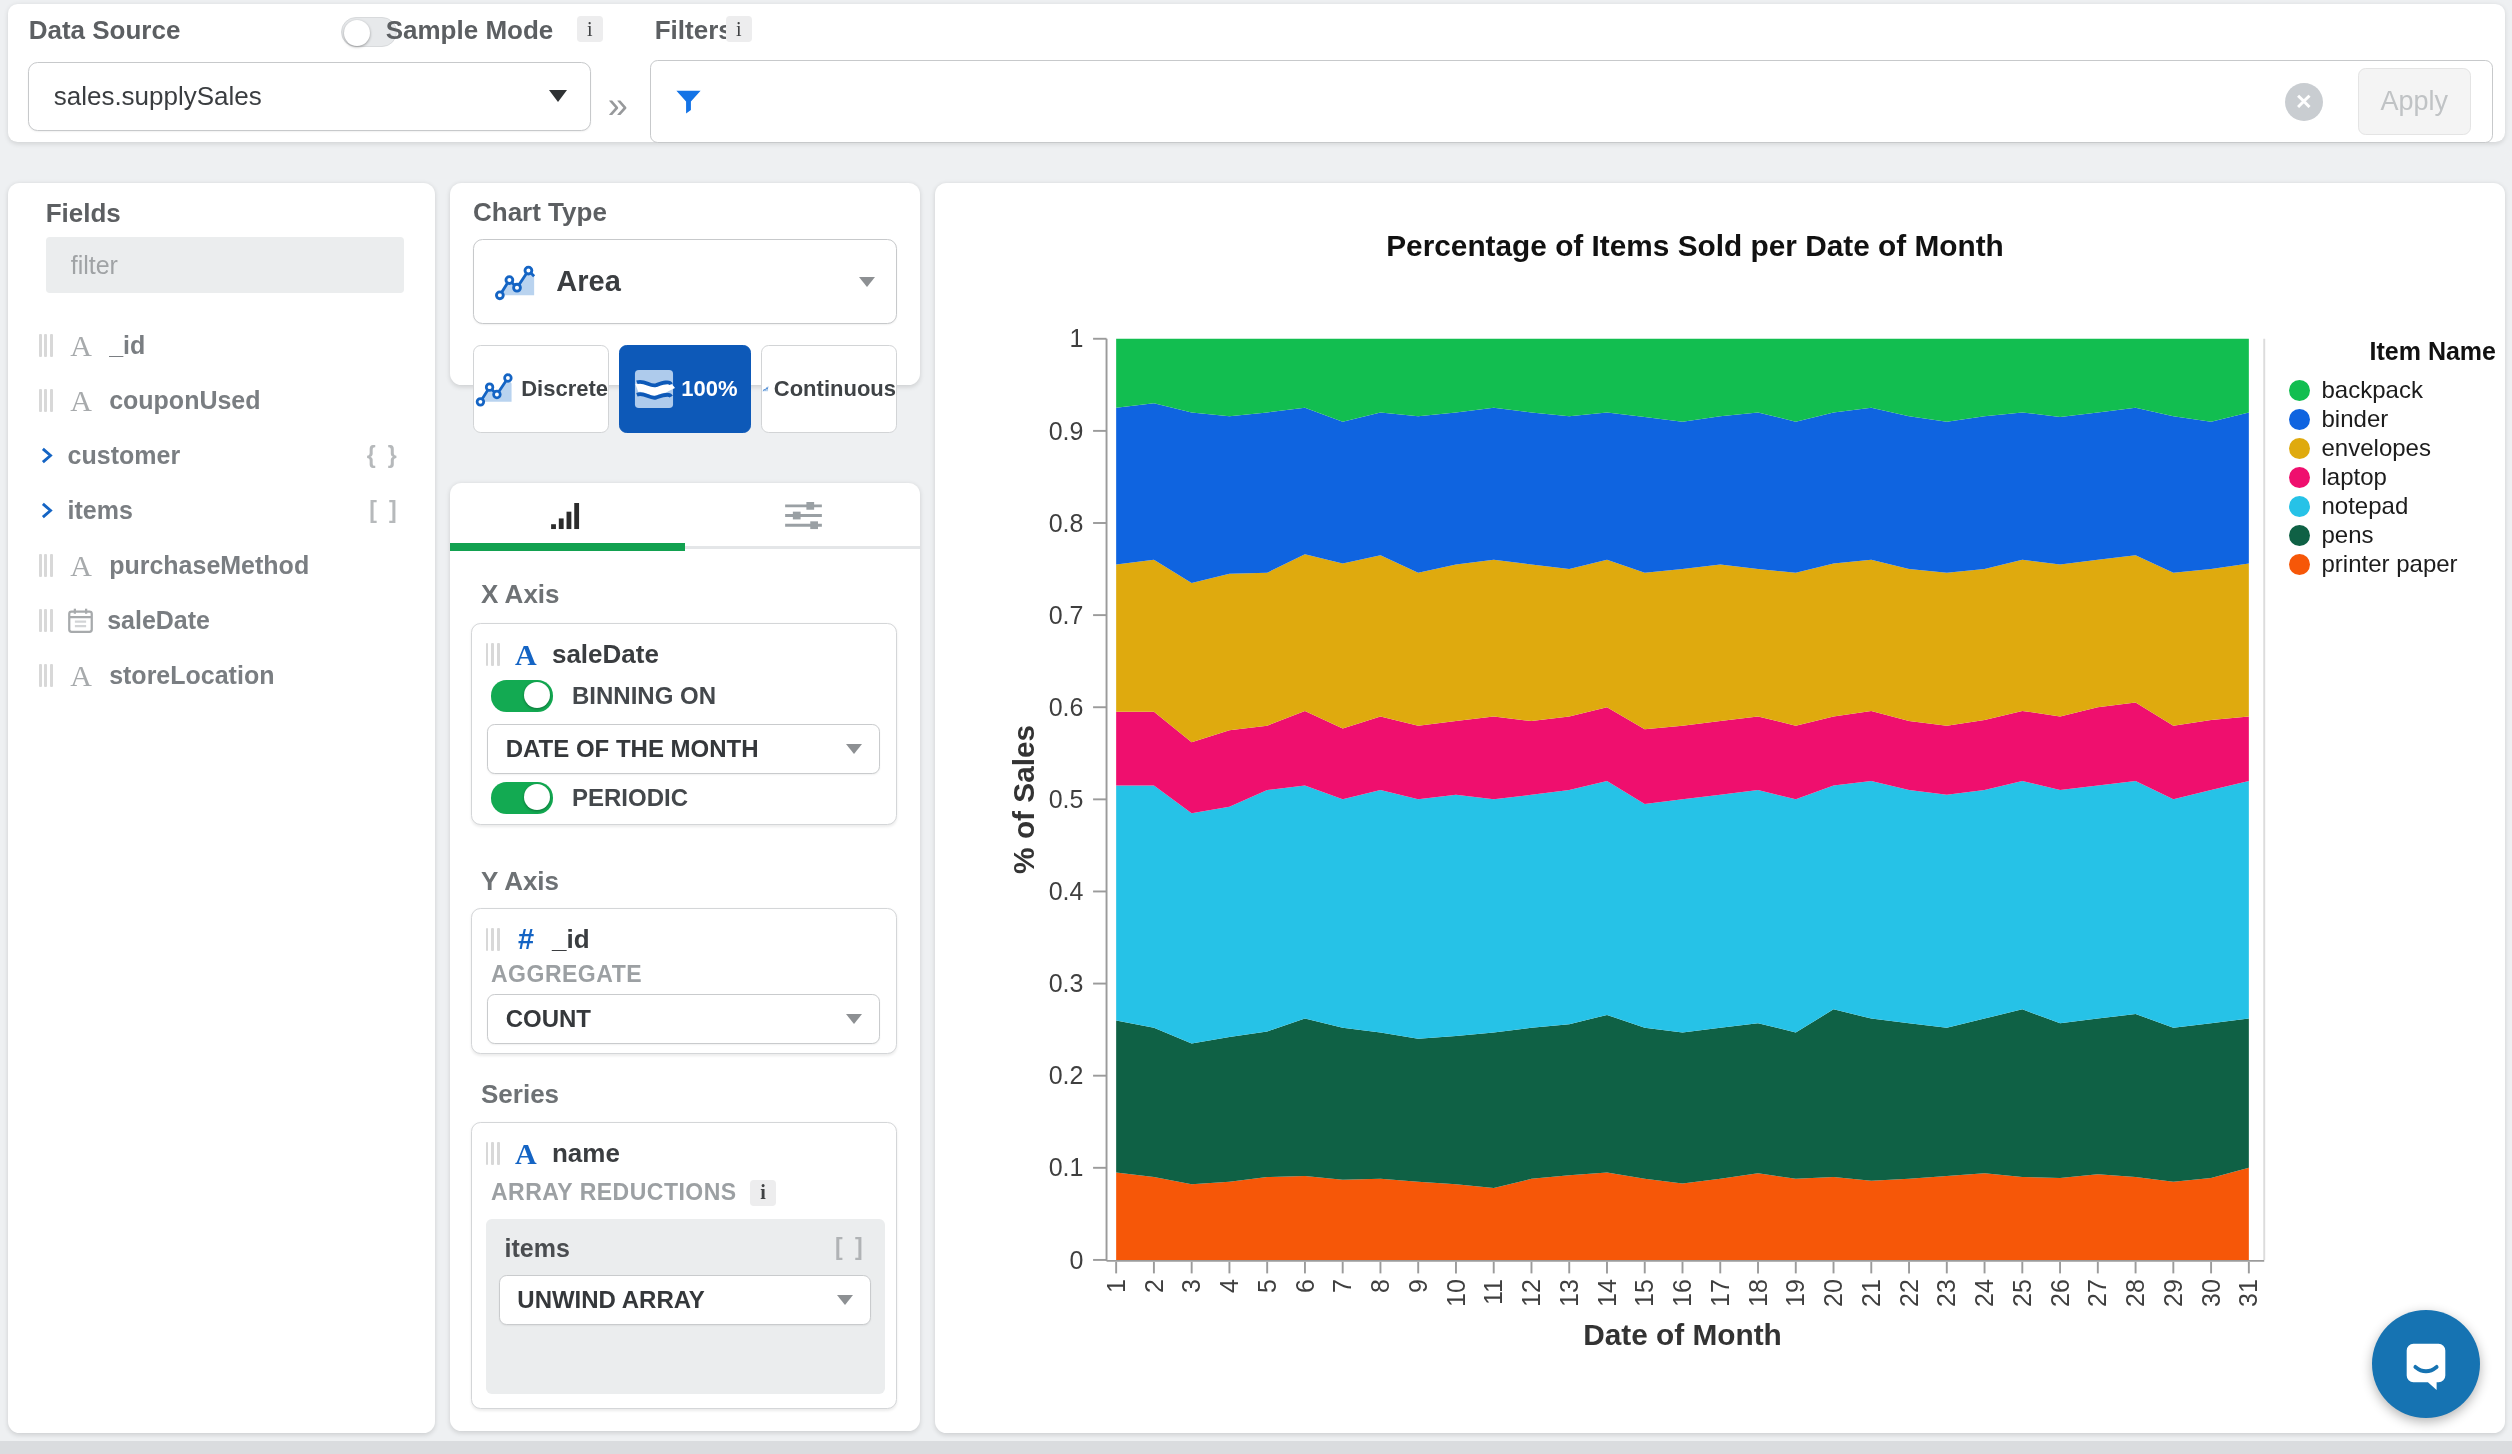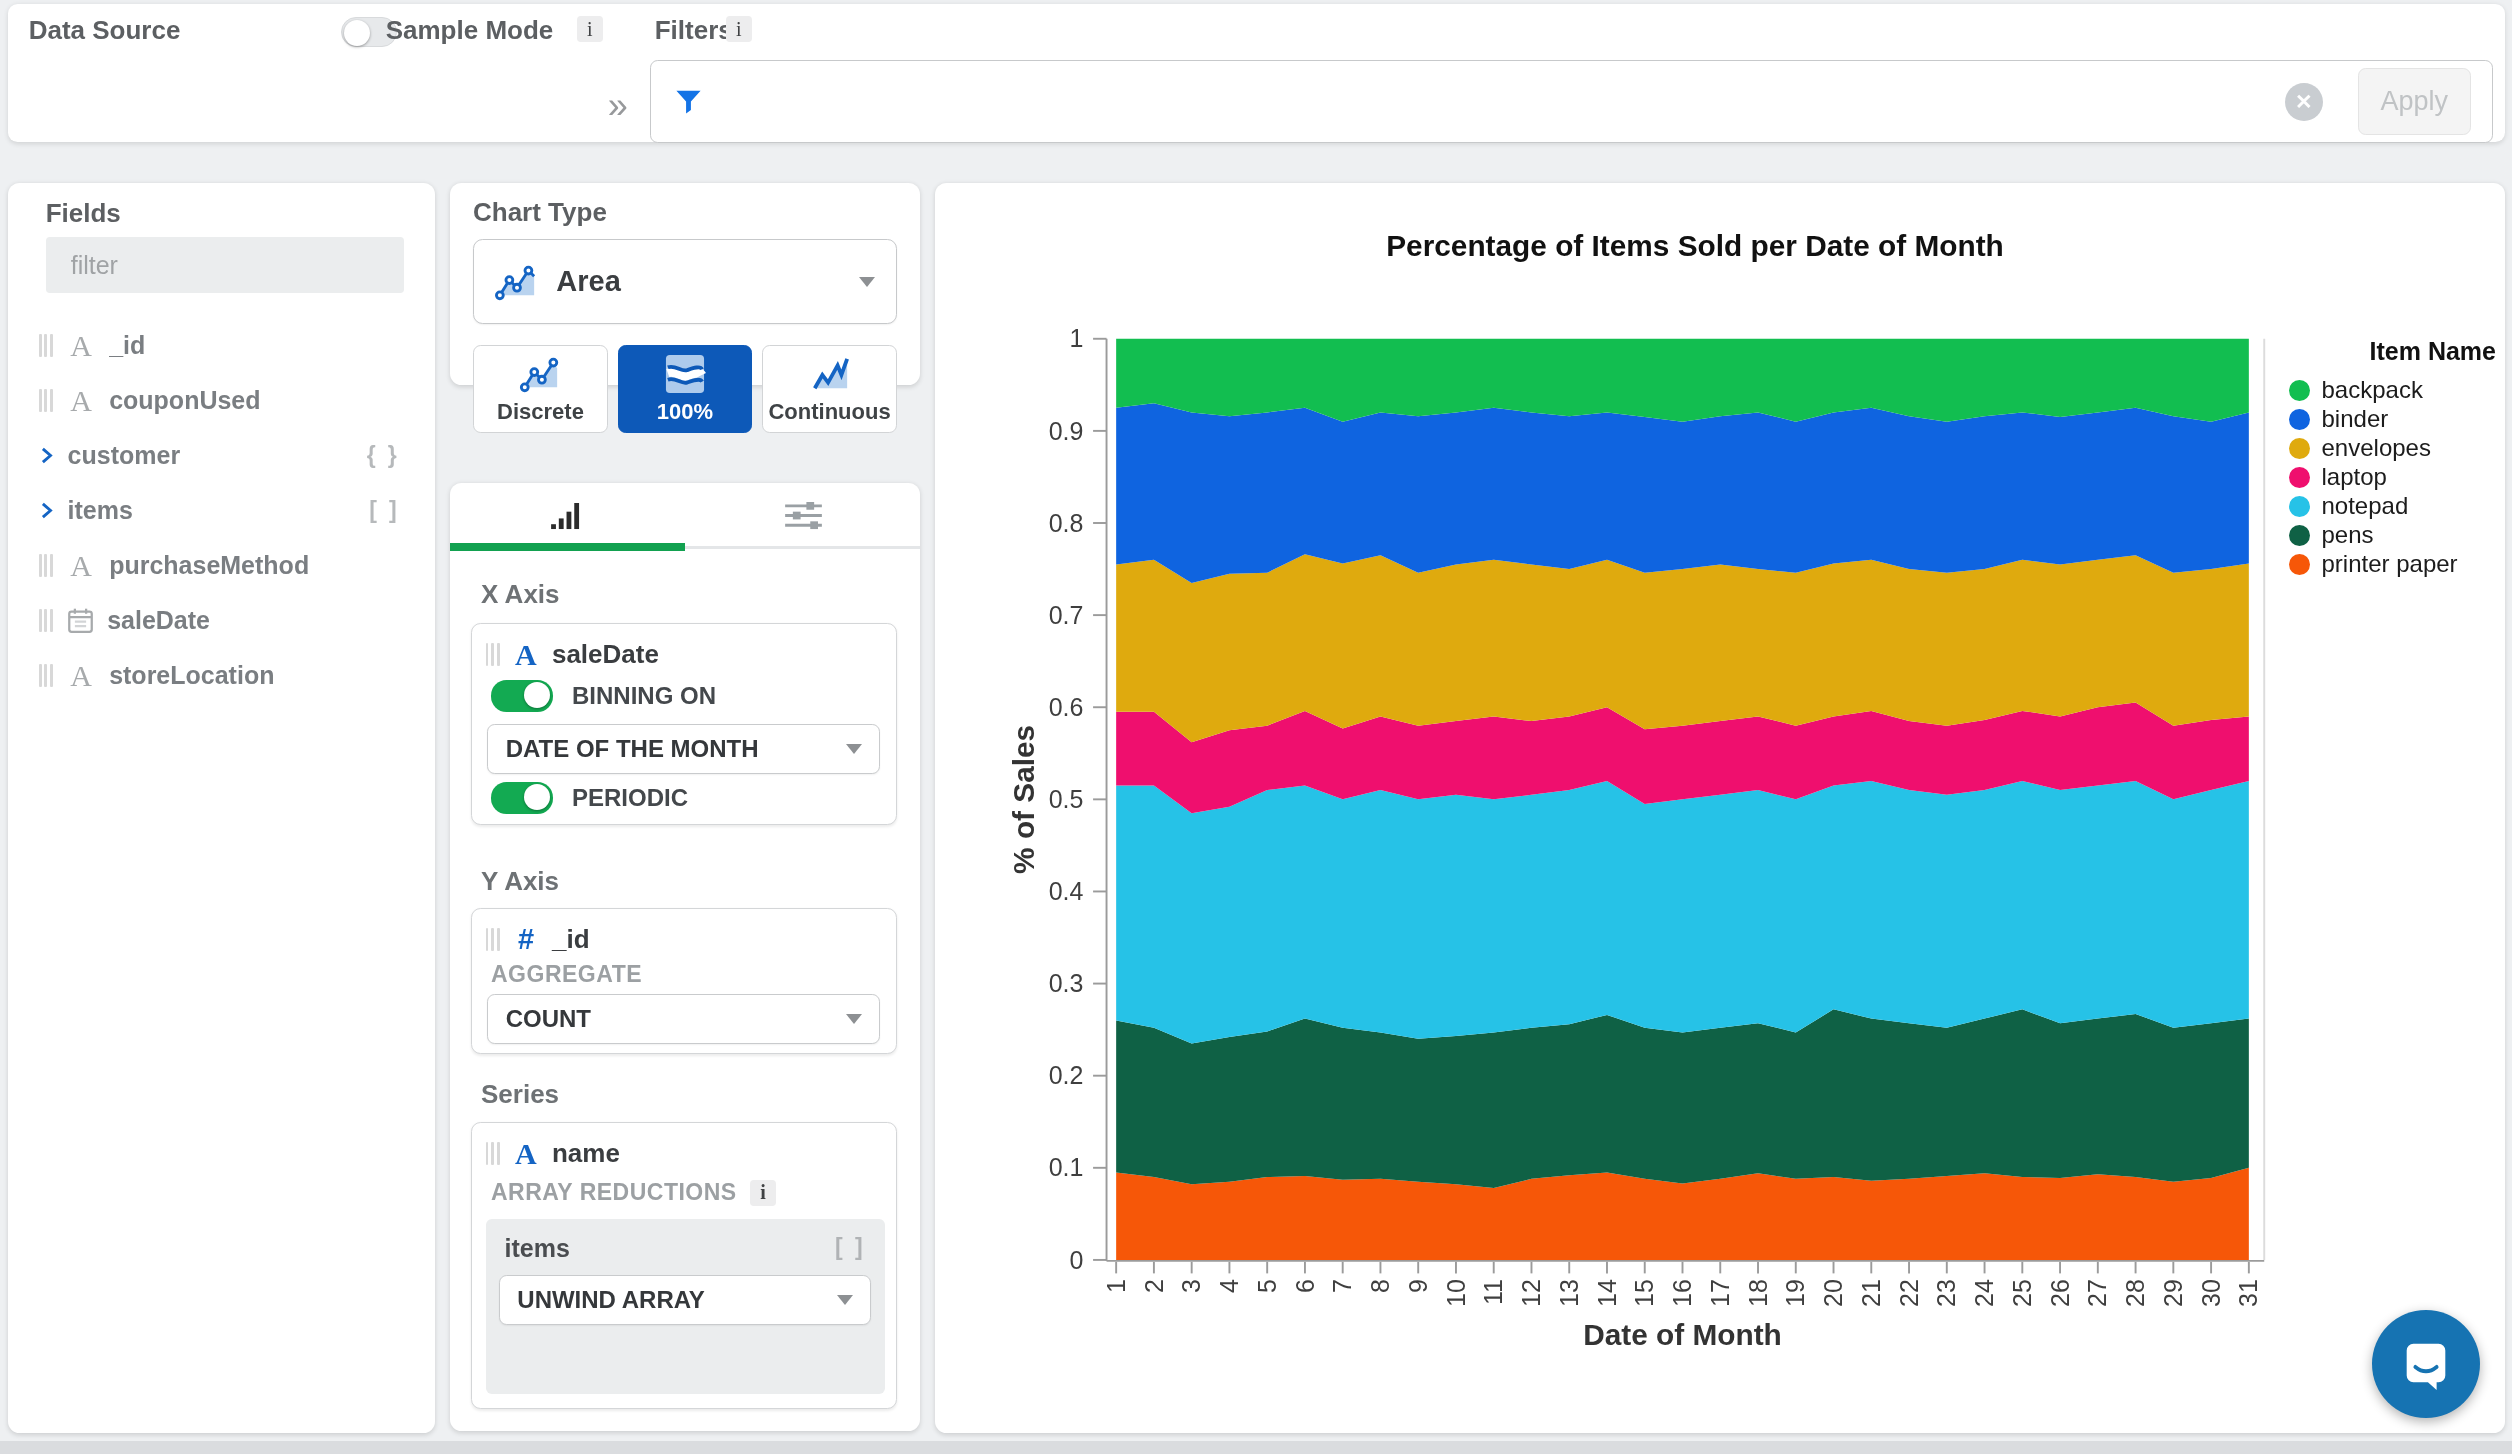--- a/index.html
+++ b/index.html
@@ -68,21 +68,21 @@
   .serifA.blue, .hash.blue { color:#1464c4; font-weight:bold; }
   .hash { font-size:29px; width:29px; text-align:center; }
 
   
   .charttype-card { left:450px; top:183px; width:470px; height:202px; }
   .type-select { position:absolute; left:23px; top:56px; width:424px; height:85px;
     padding:0 21px; gap:17.3px; }
   .type-select .val { flex:1; font-size:29px; font-weight:bold; color:#3b3e41; }
   .variants { position:absolute; left:23px; top:162px; width:424px; display:flex; gap:9.6px; }
   .variant { width:136px; height:88px; background:#fff; border:1px solid #d2d4d6;
-    border-radius:7.7px; display:flex; flex-direction:column; align-items:center;
+    border-radius:7.7px; display:flex; align-items:center;
     justify-content:center; gap:5px; cursor:pointer; font-family:inherit; }
   .variant span { font-size:22px; font-weight:bold; color:#3f4346; }
   .variant.selected { background:#0d59b8; border-color:#0d59b8; }
   .variant.selected span { color:#fff; }
 
   
   .encode-card { left:450px; top:483px; width:470px; height:948px; }
   .tabs { position:absolute; left:0; top:0; width:470px; height:67px; }
   .tab { position:absolute; top:0; width:235px; height:67px; display:flex;
     align-items:center; justify-content:center; cursor:pointer; }
@@ -138,20 +138,24 @@
 <div id="root">
 
   <header class="topbar">
     <div class="bar-label" style="left:21px;top:11.5px">Data Source</div>
     <div class="toggle off" style="left:333px;top:13.5px">
         <span class="knob"></span>
       </div>
     <div class="bar-label" style="left:378px;top:11.5px">Sample Mode</div>
     <span class="ibox" style="position:absolute;left:569px;top:12.5px">i</span>
 
+    <div class="select ds-select">
+      <span class="val">sales.supplySales</span>
+      <span class="caret dark"></span>
+    </div>
     <div class="dbl-chevron">»</div>
 
     <div class="bar-label" style="left:647px;top:11.5px">Filters</div>
     <span class="ibox" style="position:absolute;left:718px;top:12.5px">i</span>
 
     <div class="filter-input">
       <svg class="funnel" width="29" height="31" viewBox="0 0 24 24">
           <path d="M2 3h20l-8 9v7l-4 3V12L2 3z" fill="#1373e6"></path>
         </svg>
       <span class="clear-btn">✕</span>

